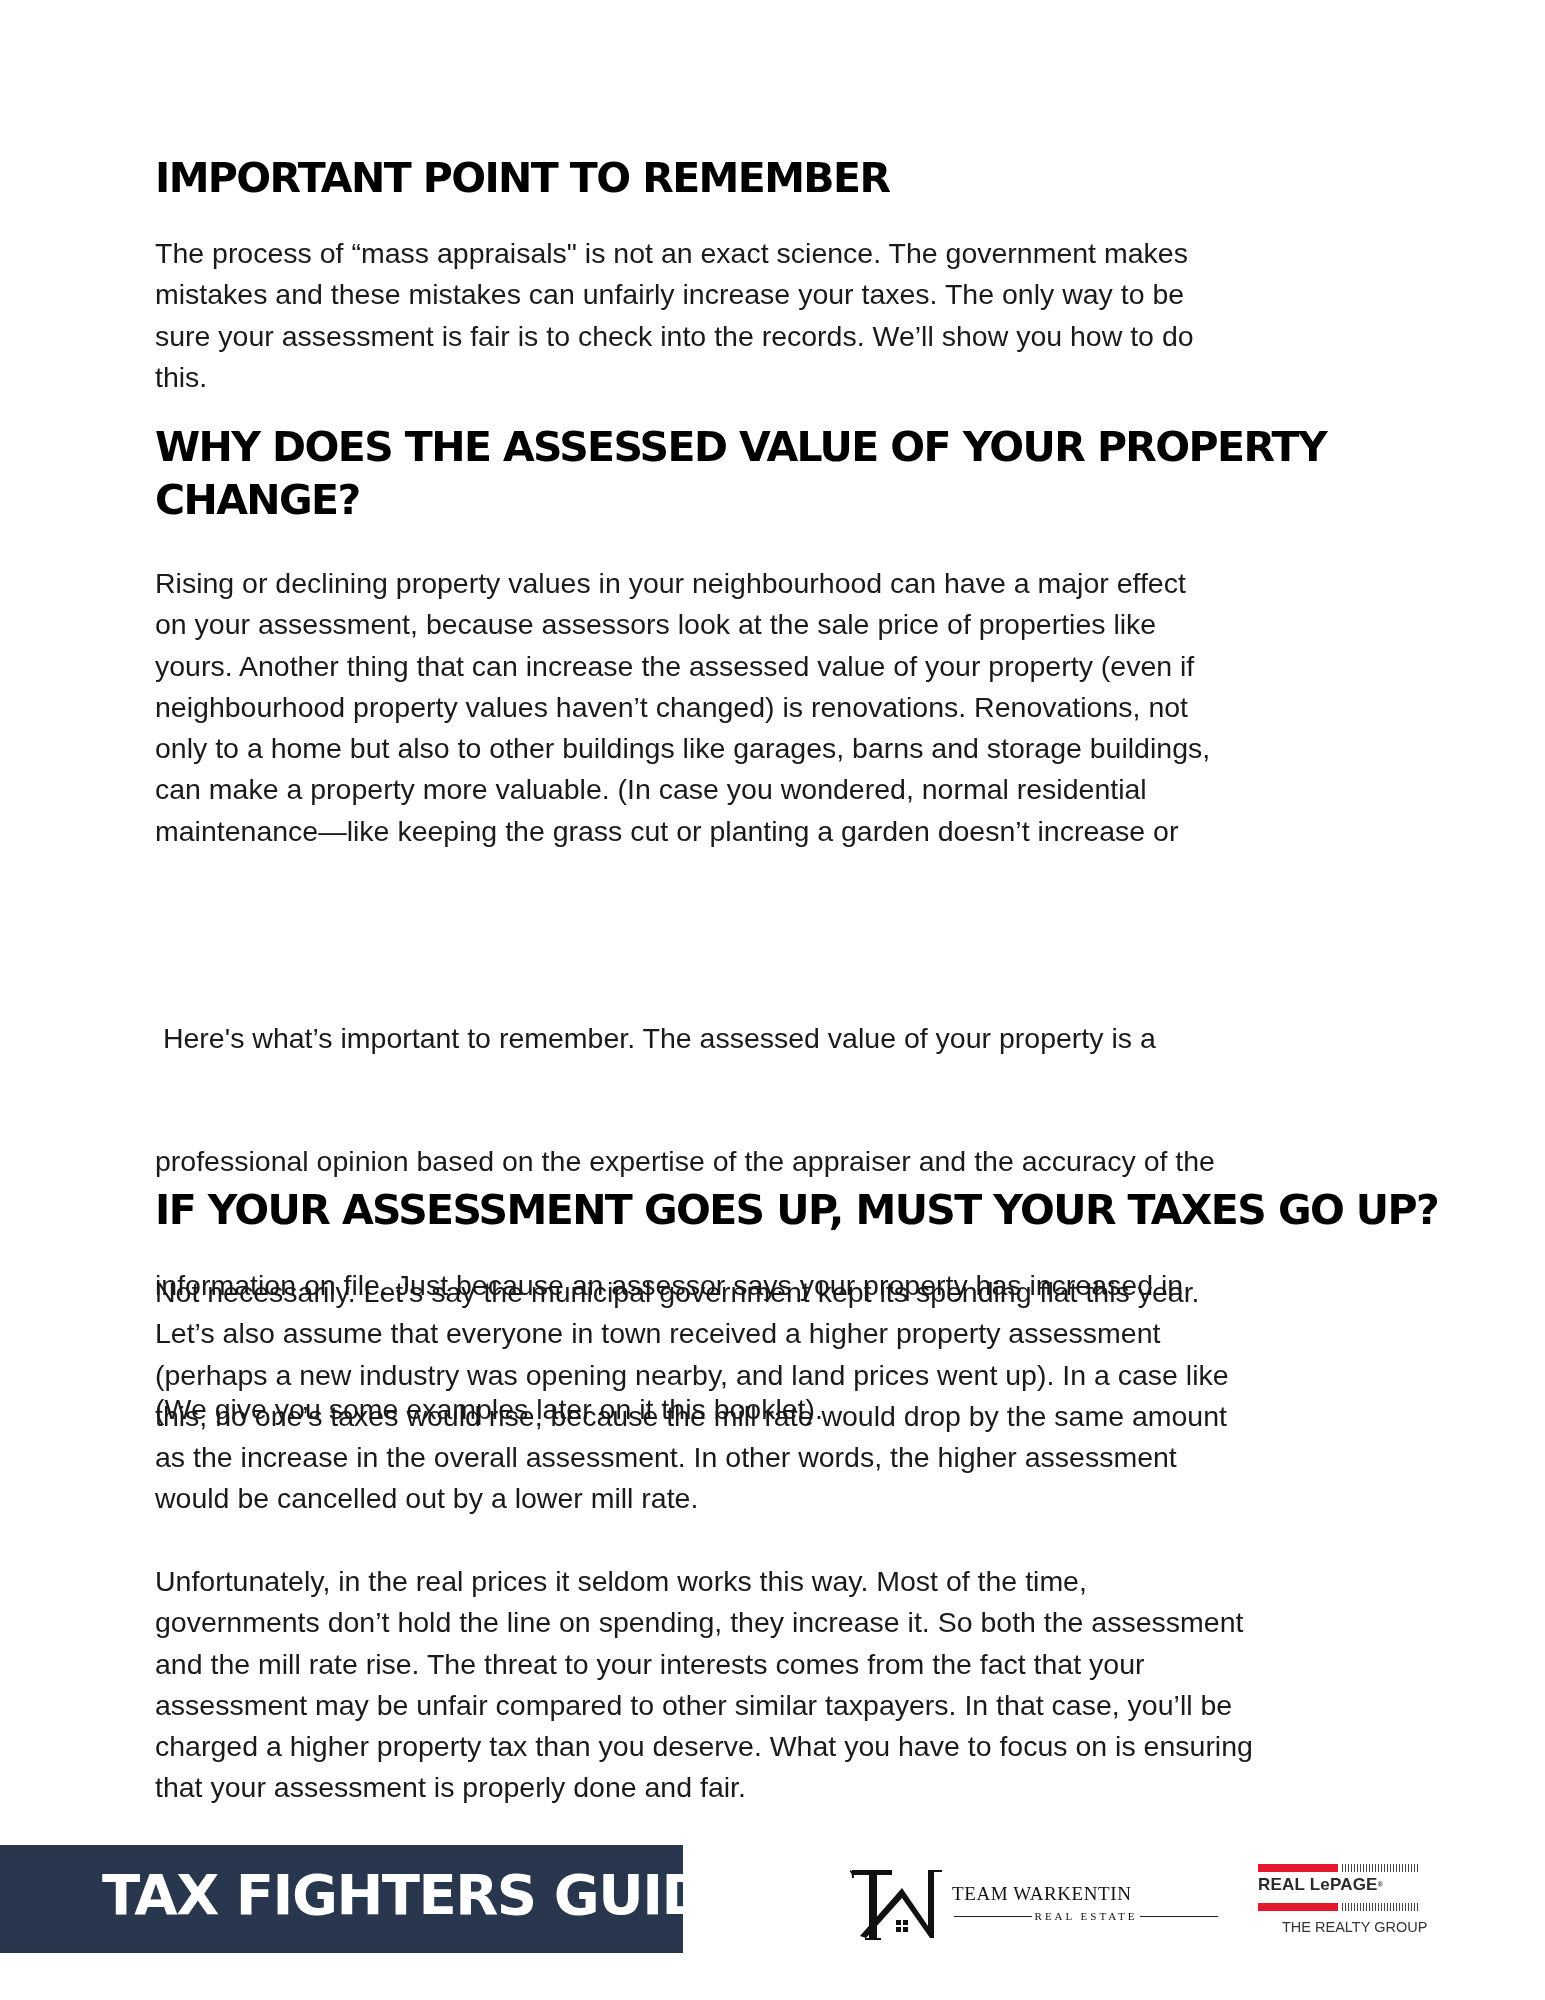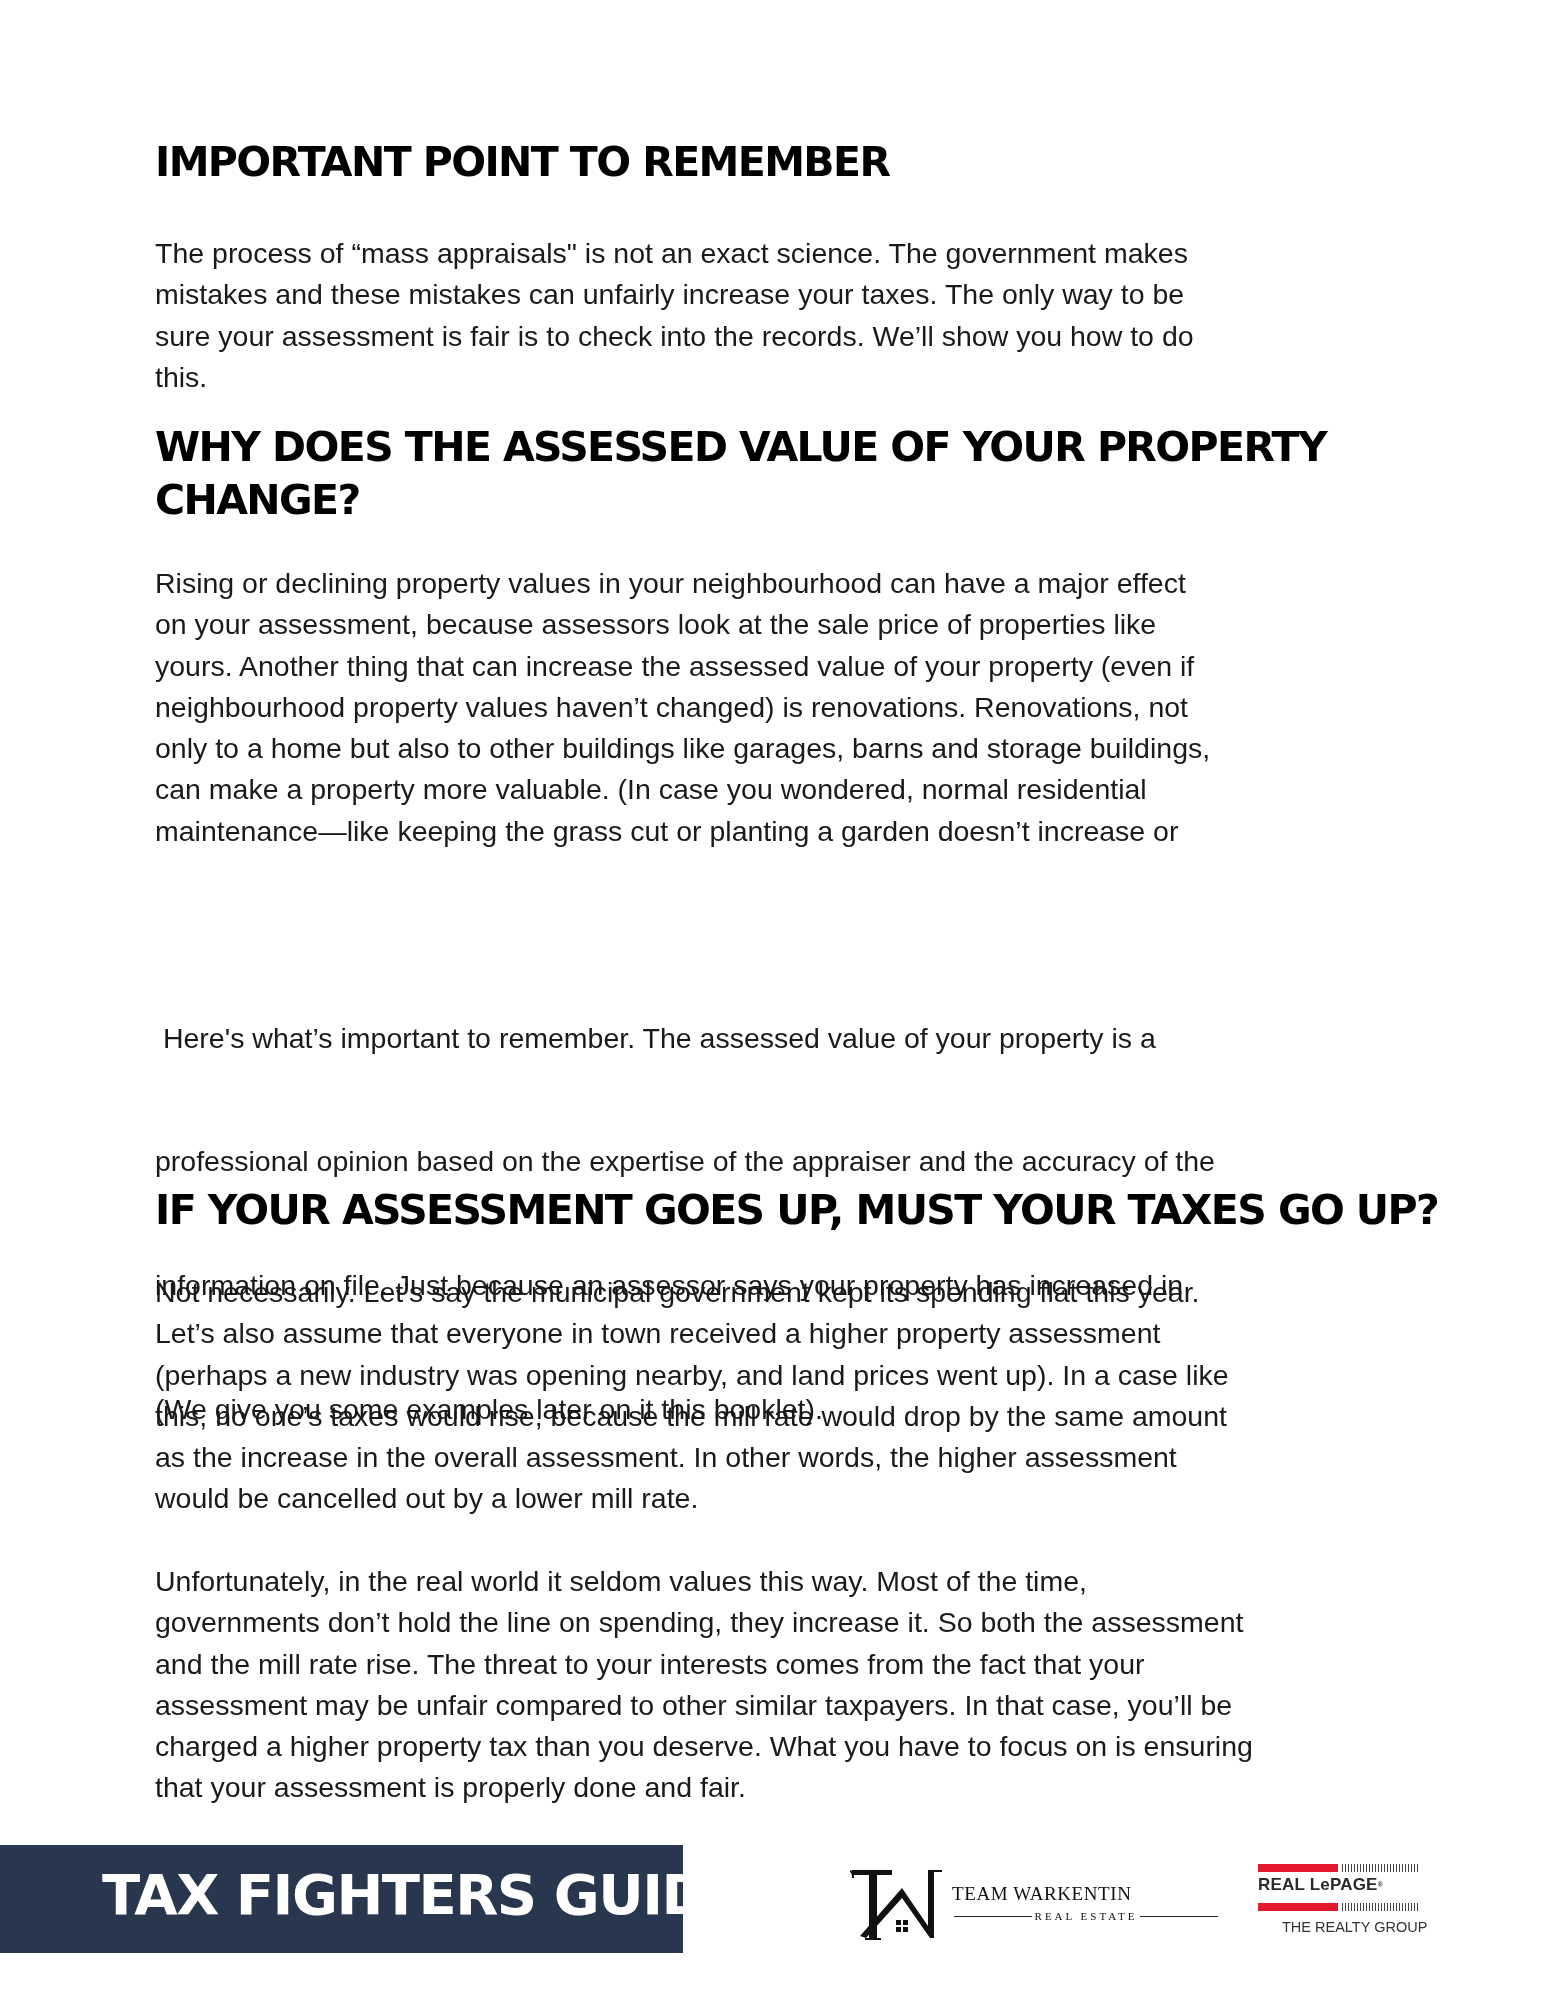--- a/index.html
+++ b/index.html
@@ -159,21 +159,21 @@
       line-height: 18px;
       white-space: nowrap;
       margin-left: 24px;
     }
   </style>
 </head>
 <body>
 
 <div class="page-content">
 
-  <h2 class="heading" style="top:136px;text-align:center;">
+  <h2 class="heading" style="top:152px;text-align:center;">
     <span class="hline">IMPORTANT POINT TO REMEMBER</span>
   </h2>
   <p class="para" style="top:233px;">
     <span class="line">The process of “mass appraisals" is not an exact science. The government makes</span>
     <span class="line">mistakes and these mistakes can unfairly increase your taxes. The only way to be</span>
     <span class="line">sure your assessment is fair is to check into the records. We’ll show you how to do</span>
     <span class="line">this.</span>
   </p>
 
   <h2 class="heading" style="top:421px;">
@@ -201,21 +201,21 @@
   </h2>
   <p class="para" style="top:1272px;">
     <span class="line">Not necessarily. Let’s say the municipal government kept its spending flat this year.</span>
     <span class="line">Let’s also assume that everyone in town received a higher property assessment</span>
     <span class="line">(perhaps a new industry was opening nearby, and land prices went up). In a case like</span>
     <span class="line">this, no one’s taxes would rise, because the mill rate would drop by the same amount</span>
     <span class="line">as the increase in the overall assessment. In other words, the higher assessment</span>
     <span class="line">would be cancelled out by a lower mill rate.</span>
   </p>
   <p class="para" style="top:1561px;">
-    <span class="line">Unfortunately, in the real world it seldom values this way. Most of the time,</span>
+    <span class="line">Unfortunately, in the real prices it seldom works this way. Most of the time,</span>
     <span class="line">governments don’t hold the line on spending, they increase it. So both the assessment</span>
     <span class="line">and the mill rate rise. The threat to your interests comes from the fact that your</span>
     <span class="line">assessment may be unfair compared to other similar taxpayers. In that case, you’ll be</span>
     <span class="line">charged a higher property tax than you deserve. What you have to focus on is ensuring</span>
     <span class="line">that your assessment is properly done and fair.</span>
   </p>
 </div>
 
 <div class="footer-banner"></div>
 <div class="footer-title">TAX FIGHTERS GUIDE</div>

